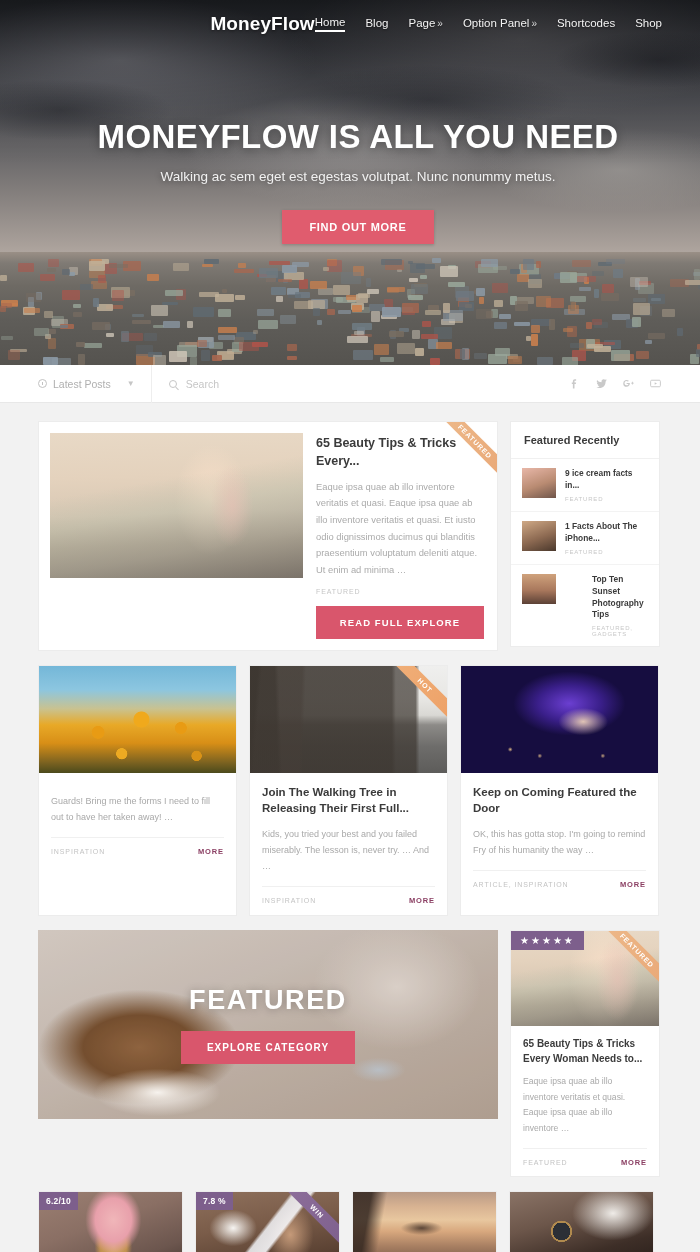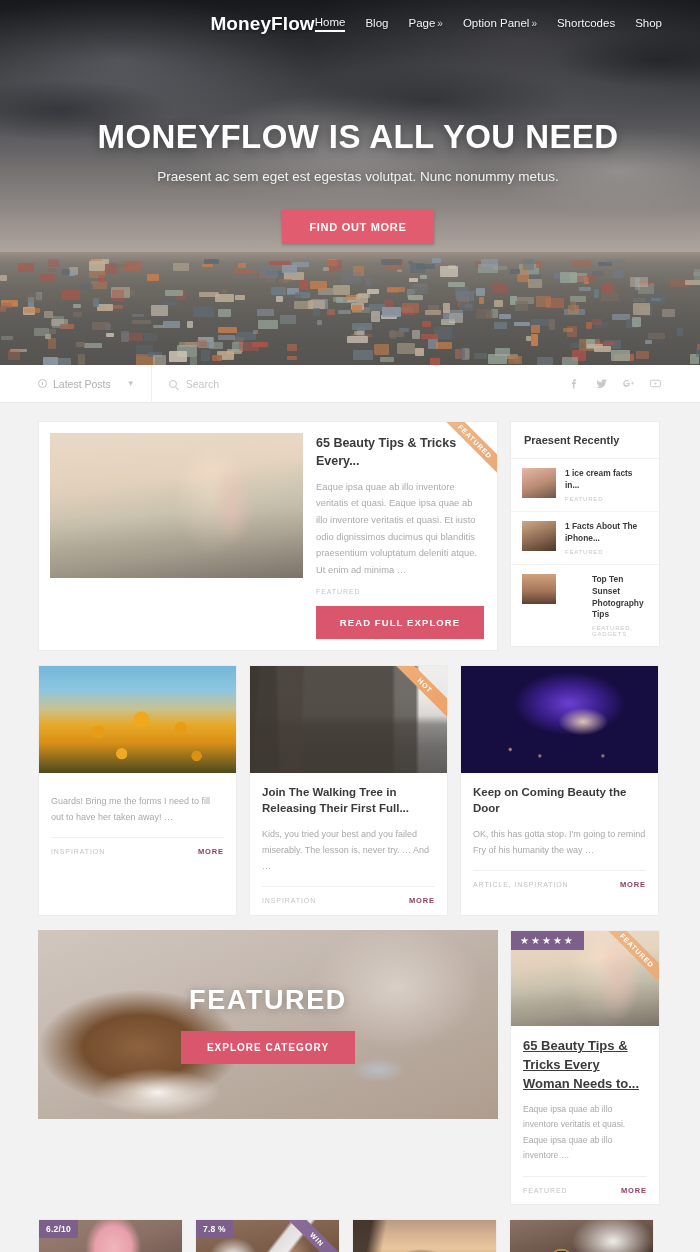--- a/index.html
+++ b/index.html
@@ -222,21 +222,21 @@
     letter-spacing: 1.6px; text-shadow: 0 1px 8px rgba(0,0,0,.28);
   }
   .feat-btn {
     position: relative; margin-top: 15px; background: #d9566c; color: #fff;
     border: none; font-family: inherit; font-size: 10px; font-weight: bold;
     letter-spacing: 1px; padding: 11px 26px; cursor: pointer;
   }
   .feat-side { width: 150px; }
   .feat-side .img { height: 95px; }
   .feat-side .c-body { padding: 11px 12px 9px; }
-  .feat-side .c-title { font-size: 13px; line-height: 1.45; text-decoration: underline; }
+  .feat-side .c-title { font-size: 10px; line-height: 1.45; }
   .feat-side .c-exc { font-size: 8.6px; line-height: 1.8; margin-top: 8px; }
 
   
   .row4 { display: flex; gap: 12px; margin-top: 14px; }
   .row4 .card { width: 145px; }
   .row4 .img { height: 82px; }
 
   
   .ph-car {
     background:
@@ -683,21 +683,21 @@
           <a href="#" class=""><span>Blog</span></a>
           <a href="#" class=""><span>Page</span><span class="caret">»</span></a>
           <a href="#" class=""><span>Option Panel</span><span class="caret">»</span></a>
           <a href="#" class=""><span>Shortcodes</span></a>
           <a href="#" class=""><span>Shop</span></a>
         </div>
     </div>
 
     <div class="hero-content">
       <div class="hero-title">MONEYFLOW IS ALL YOU NEED</div>
-      <div class="hero-sub">Praesent ac sem eget est egestas volutpat. Nunc nonummy metus.</div>
+      <div class="hero-sub">Walking ac sem eget est egestas volutpat. Nunc nonummy metus.</div>
       <button class="hero-btn">FIND OUT MORE</button>
     </div>
   </div>
 
   <div class="filterbar">
     <div class="filter-select">
       <span class="clock"></span>
       <span>Latest Posts</span>
       <span class="chev">▼</span>
     </div>
@@ -740,26 +740,26 @@
           <div class="fc-exc">Eaque ipsa quae ab illo inventore veritatis et quasi. Eaque ipsa quae ab illo inventore veritatis et quasi. Et iusto odio dignissimos ducimus qui blanditis praesentium voluptatum deleniti atque. Ut enim ad minima …</div>
           <div class="fc-cat">FEATURED</div>
           <button class="fc-btn">READ FULL EXPLORE</button>
         </div>
         <div class="ribbon featured">
           <i>FEATURED</i>
         </div>
       </div>
 
       <div class="card side-card">
-        <div class="side-head">Praesent Recently</div>
+        <div class="side-head">Featured Recently</div>
         <div id="side-items">
             <div class="side-item">
               <div class="side-thumb ph-ice-s"></div>
               <div class="side-meta">
-                <div class="side-title">1 ice cream facts in...</div>
+                <div class="side-title">9 ice cream facts in...</div>
                 <div class="side-cat">FEATURED</div>
               </div>
             </div>
             <div class="side-item">
               <div class="side-thumb ph-iphone-s"></div>
               <div class="side-meta">
                 <div class="side-title">1 Facts About The iPhone...</div>
                 <div class="side-cat">FEATURED</div>
               </div>
             </div>
@@ -796,21 +796,21 @@
             <div class="c-exc">Kids, you tried your best and you failed miserably. The lesson is, never try. … And …</div>
             <div class="c-foot">
               <span class="c-cat">INSPIRATION</span>
               <a class="c-more" href="#">MORE</a>
             </div>
           </div>
         </div>
         <div class="card">
           <div class="img ph-dj"></div>
           <div class="c-body">
-            <div class="c-title">Keep on Coming Beauty the Door</div>
+            <div class="c-title">Keep on Coming Featured the Door</div>
             <div class="c-exc">OK, this has gotta stop. I'm going to remind Fry of his humanity the way …</div>
             <div class="c-foot">
               <span class="c-cat">ARTICLE, INSPIRATION</span>
               <a class="c-more" href="#">MORE</a>
             </div>
           </div>
         </div>
       </div>
 
     <div class="row-feat">

